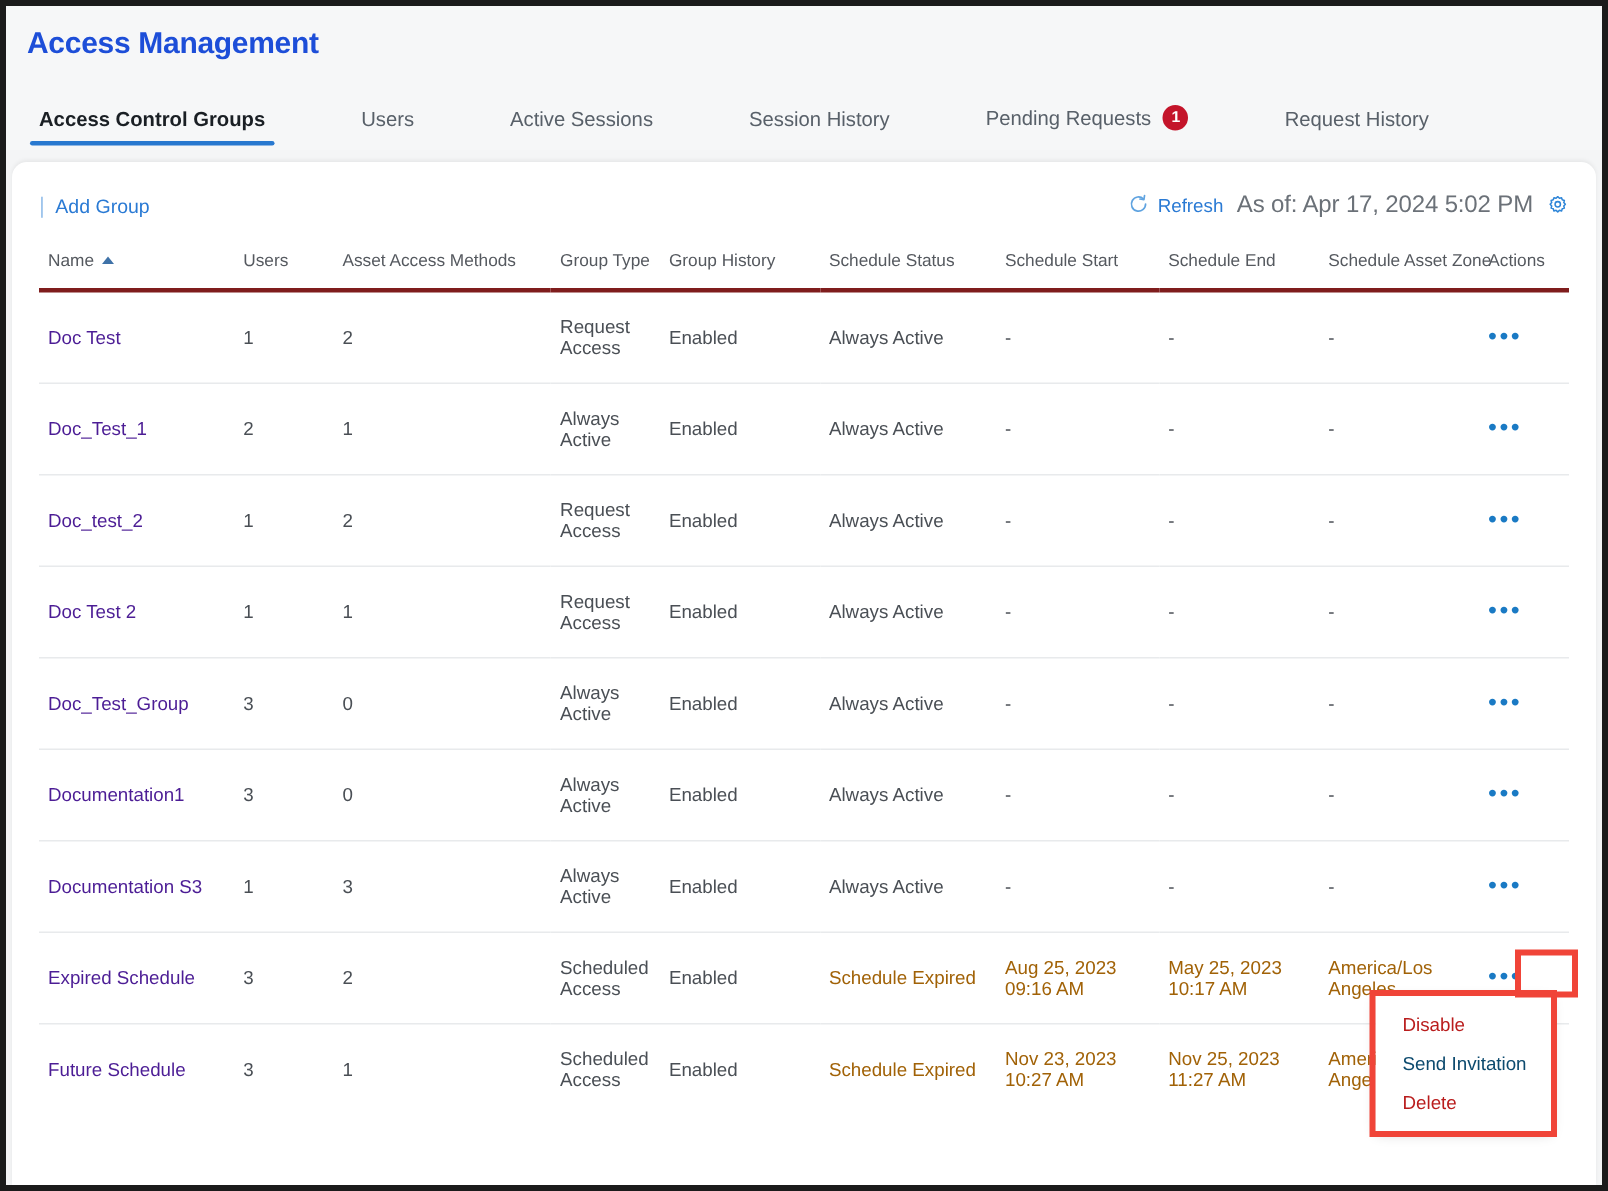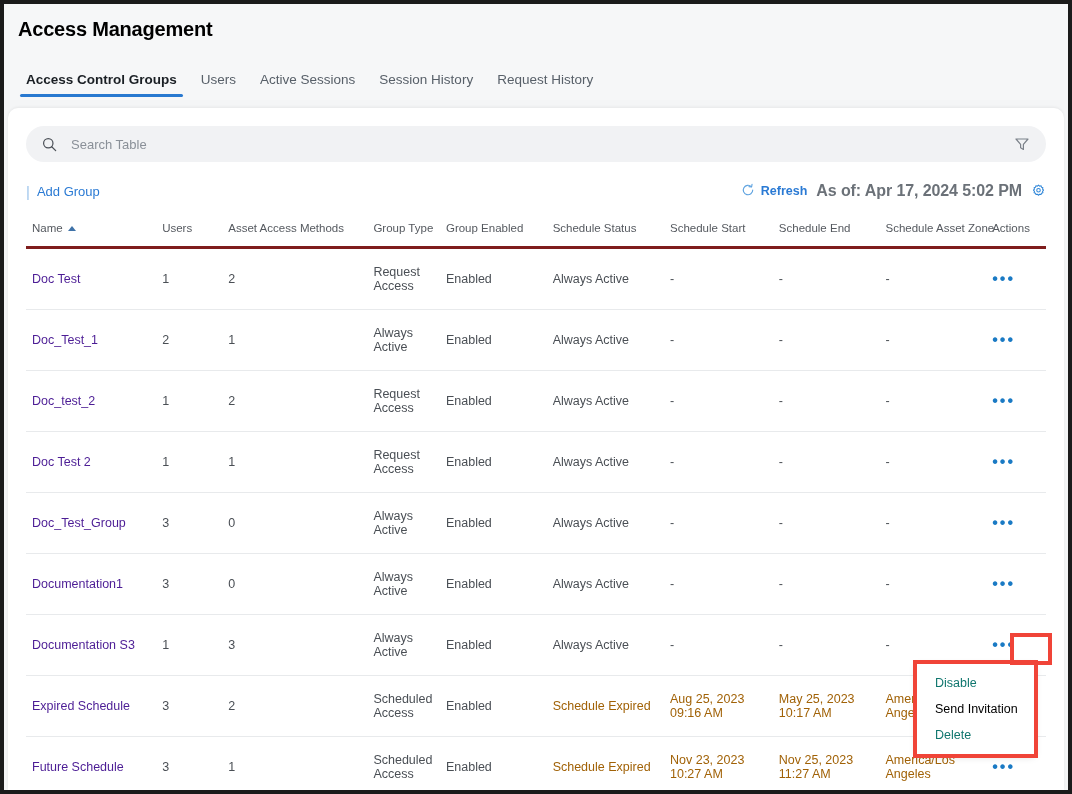--- a/index.html
+++ b/index.html
@@ -19,29 +19,30 @@
   
   .page-header {
     background: #f6f7f8;
     padding: 14px 0 0 0;
     height: 96px;
     position: relative;
   }
   .page-title {
     font-size: 20px;
     font-weight: bold;
-    color: #000000;
+    color: #1d4ed8;
     margin: 0 0 0 14px;
     letter-spacing: -0.2px;
   }
   .tabs {
     display: flex;
     align-items: flex-end;
     margin: 22px 0 0 10px;
     height: 34px;
+    gap: 40px;
   }
   .tab {
     position: relative;
     font-size: 13.5px;
     color: #586069;
     padding: 0 12px 10px 12px;
     cursor: pointer;
     white-space: nowrap;
     display: flex;
     align-items: center;
@@ -127,21 +128,20 @@
   .plus-sep {
     color: #9ec5ec;
     font-size: 15px;
     line-height: 1;
   }
   .toolbar-right {
     margin-left: auto;
     display: flex;
     align-items: center;
     gap: 9px;
-    font-weight: bold;
   }
   .refresh {
     display: flex; align-items: center; gap: 6px;
     color: #2a7ad4; font-size: 12.5px; cursor: pointer;
   }
   .asof {
     color: #6b7178;
     font-size: 16px;
     letter-spacing: -0.1px;
   }
@@ -214,26 +214,26 @@
     position: absolute;
     left: 913px; top: 660px;
     width: 117px; height: 90px;
     background: #ffffff;
     box-shadow: 0 2px 8px rgba(0,0,0,0.18);
     z-index: 35;
     padding: 6px 0;
   }
   .ctx-item {
     font-size: 12.5px;
-    color: #0f766e;
+    color: #b91c1c;
     padding: 6px 18px;
     cursor: pointer;
     white-space: nowrap;
   }
-  .ctx-item.disabled { color: #000000; cursor: default; text-align: center; }
+  .ctx-item.disabled { color: #0c4a6e; cursor: default; text-align: center; }
 </style>
 </head>
 <body>
 
 <div id="app">
 
   <div class="page-header">
     <h1 class="page-title">Access Management</h1>
     <div class="tabs" id="tabbar">
         <div class="tab active">
@@ -242,41 +242,31 @@
         <div class="tab">
           <span>Users</span>
         </div>
         <div class="tab">
           <span>Active Sessions</span>
         </div>
         <div class="tab">
           <span>Session History</span>
         </div>
         <div class="tab">
+          <span>Pending Requests</span>
+          <span class="badge">1</span>
+        </div>
+        <div class="tab">
           <span>Request History</span>
         </div>
       </div>
   </div>
 
   <div class="card">
 
-    <div class="searchbar">
-      <span class="sicon">
-        <svg width="15" height="15" viewBox="0 0 16 16">
-          <circle cx="6.7" cy="6.7" r="5" fill="none" stroke="#4b5057" stroke-width="1.3"></circle>
-          <line x1="10.4" y1="10.4" x2="14.6" y2="14.6" stroke="#4b5057" stroke-width="1.3" stroke-linecap="round"></line>
-        </svg>
-      </span>
-      <input class="search-input" type="text" placeholder="Search Table" style="">
-      <span class="filter-btn">
-        <svg width="16" height="16" viewBox="0 0 16 16">
-          <path d="M2 3 H14 L9.4 8.4 V13.4 L6.6 11.8 V8.4 Z" fill="none" stroke="#7b8189" stroke-width="1.2" stroke-linejoin="round"></path>
-        </svg>
-      </span>
-    </div>
 
     <div class="toolbar">
       <div class="add-group">
         <span class="plus-sep">|</span>
         <span>Add Group</span>
       </div>
       <div class="toolbar-right">
         <div class="refresh">
           <span>
             <svg width="14" height="14" viewBox="0 0 16 16">
@@ -308,21 +298,21 @@
           <col class="c-send">
         <col class="c-stz">
           <col class="c-act">
       </colgroup>
       <thead>
         <tr id="headrow">
             <th><span>Name</span><span class="sort-caret"></span></th>
             <th><span>Users</span></th>
             <th><span>Asset Access Methods</span></th>
             <th><span>Group Type</span></th>
-            <th><span>Group Enabled</span></th>
+            <th><span>Group History</span></th>
             <th><span>Schedule Status</span></th>
             <th><span>Schedule Start</span></th>
             <th><span>Schedule End</span></th>
             <th><span>Schedule Asset Zone</span></th>
             <th><span>Actions</span></th>
           </tr>
       </thead>
       <tbody id="bodyrows">
           <tr>
             <td><span class="link">Doc Test</span></td>

